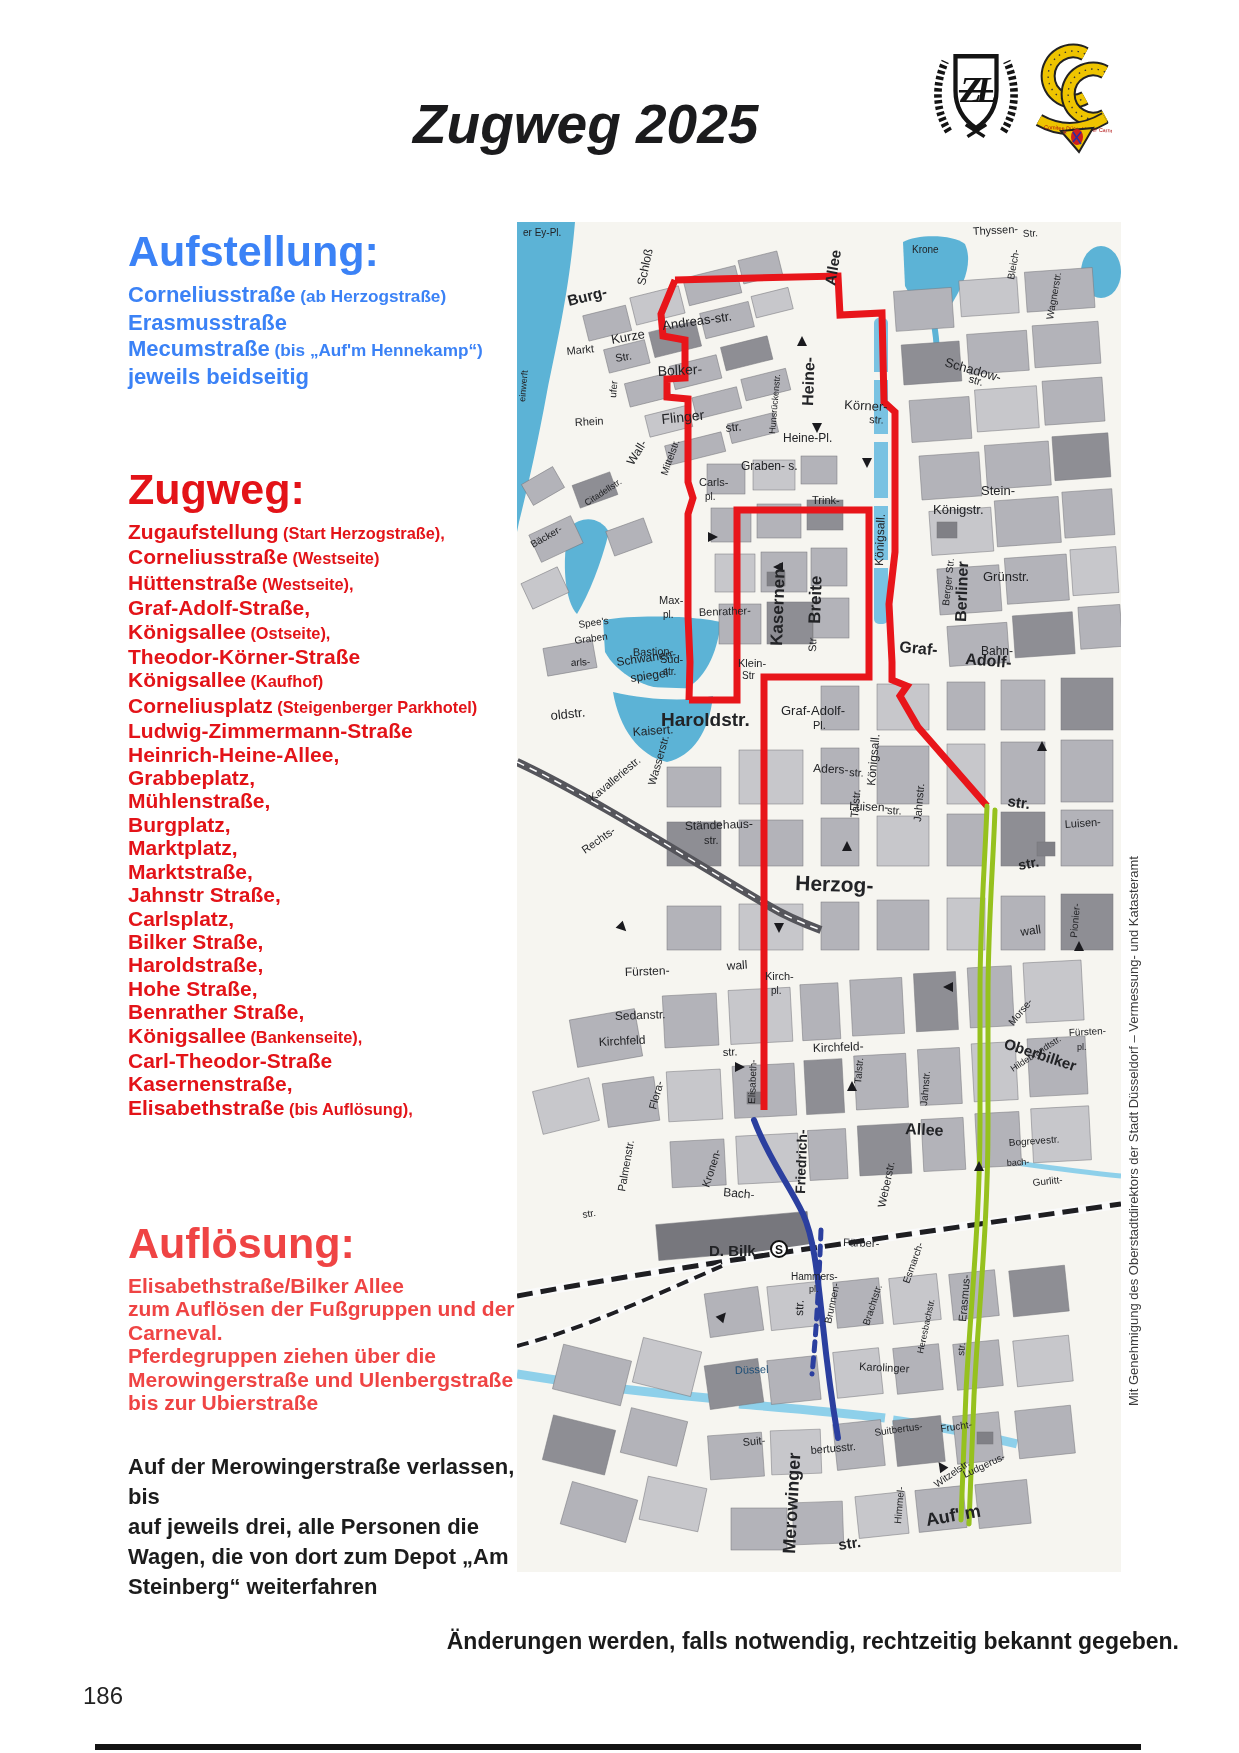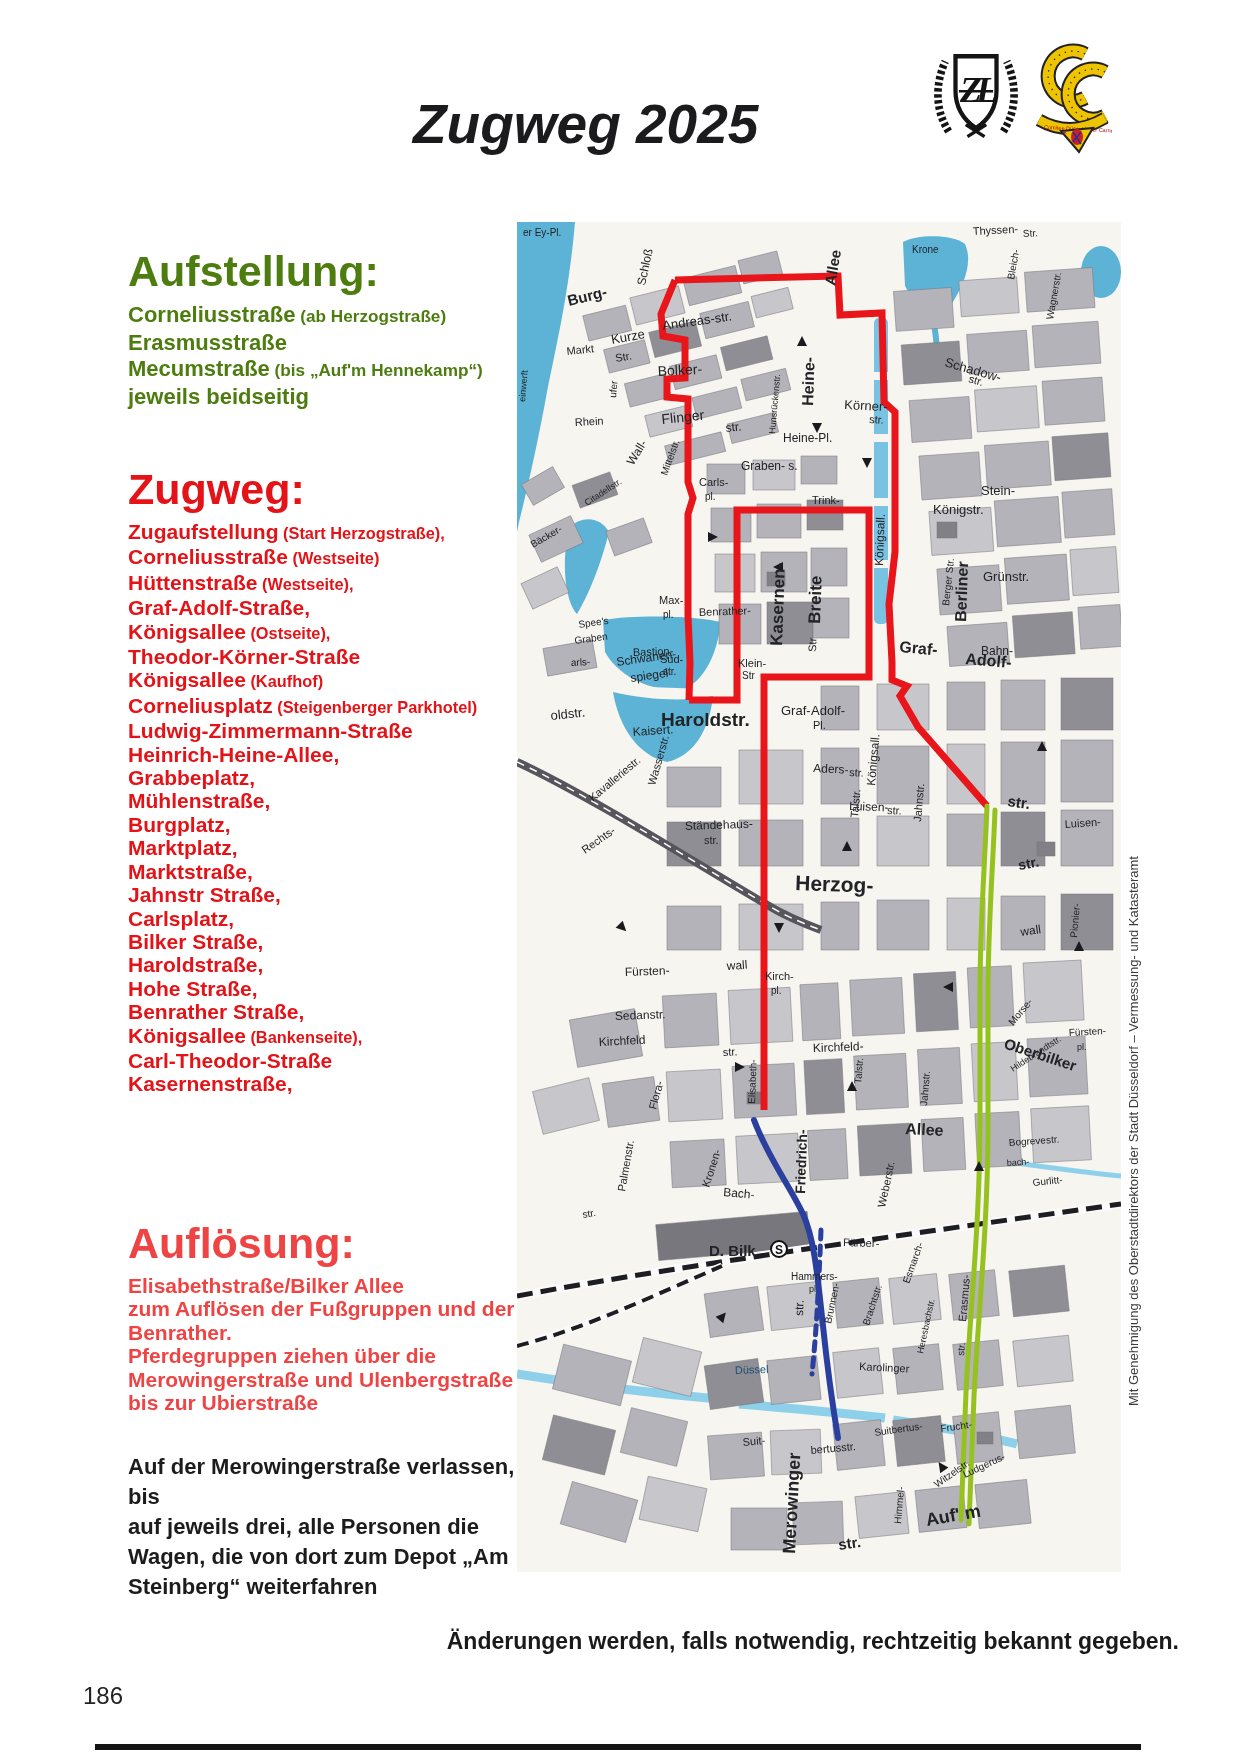--- a/index.html
+++ b/index.html
@@ -61,21 +61,21 @@
       <path d="M8,86 Q40,104 74,84" fill="none" stroke="#222222" stroke-width="13"></path>
       <path d="M8,86 Q40,104 74,84" fill="none" stroke="#eec400" stroke-width="9"></path>
       <text x="13" y="95" font-size="5.5" fill="#b01010" transform="rotate(3 13 95)">Comitee Düsseldorfer Carneval</text>
       <path d="M30,97 L48,118 L62,94 Z" fill="#eec400" stroke="#222222" stroke-width="2"></path>
       <ellipse cx="46" cy="103" rx="6" ry="8" fill="#cc1f1f"></ellipse>
       <path d="M42,98 L50,110 M50,98 L42,108" stroke="#2a2fa0" stroke-width="1.5"></path>
       <text x="31" y="101" font-size="7" fill="#a03030">✶</text>
     </svg>
   </div>
 
-  <section class="sec green" style="color: #4d7c0f; margin-top: 20px;">
+  <section class="sec green" style="color: #3b82f6;">
     <h2>Aufstellung:</h2>
     <div>
         <div class="li"><span class="m">Corneliusstraße</span><span class="n"> (ab Herzogstraße)</span></div>
         <div class="li"><span class="m">Erasmusstraße</span></div>
         <div class="li"><span class="m">Mecumstraße</span><span class="n"> (bis „Auf'm Hennekamp“)</span></div>
         <div class="li"><span class="m">jeweils beidseitig</span></div>
       </div>
   </section>
 
   <section class="sec red" style="color: rgb(227, 19, 24);">
@@ -98,29 +98,30 @@
         <div class="li"><span class="m">Marktstraße,</span></div>
         <div class="li"><span class="m">Jahnstr Straße,</span></div>
         <div class="li"><span class="m">Carlsplatz,</span></div>
         <div class="li"><span class="m">Bilker Straße,</span></div>
         <div class="li"><span class="m">Haroldstraße,</span></div>
         <div class="li"><span class="m">Hohe Straße,</span></div>
         <div class="li"><span class="m">Benrather Straße,</span></div>
         <div class="li"><span class="m">Königsallee</span><span class="n"> (Bankenseite),</span></div>
         <div class="li"><span class="m">Carl-Theodor-Straße</span></div>
         <div class="li"><span class="m">Kasernenstraße,</span></div>
+        <div class="li"><span class="m">Elisabethstraße</span><span class="n"> (bis Auflösung),</span></div>
       </div>
   </section>
 
   <section class="sec blue" style="color: #ef4444;">
     <h2>Auflösung:</h2>
     <div>
         <div class="li">Elisabethstraße/Bilker Allee</div>
         <div class="li">zum Auflösen der Fußgruppen und der</div>
-        <div class="li">Benrather.</div>
+        <div class="li">Carneval.</div>
         <div class="li">Pferdegruppen ziehen über die</div>
         <div class="li">Merowingerstraße und Ulenbergstraße</div>
         <div class="li">bis zur Ubierstraße</div>
       </div>
   </section>
 
   <section class="sec black">
     <div>
         <div class="li">Auf der Merowingerstraße verlassen, bis</div>
         <div class="li">auf jeweils drei, alle Personen die</div>

